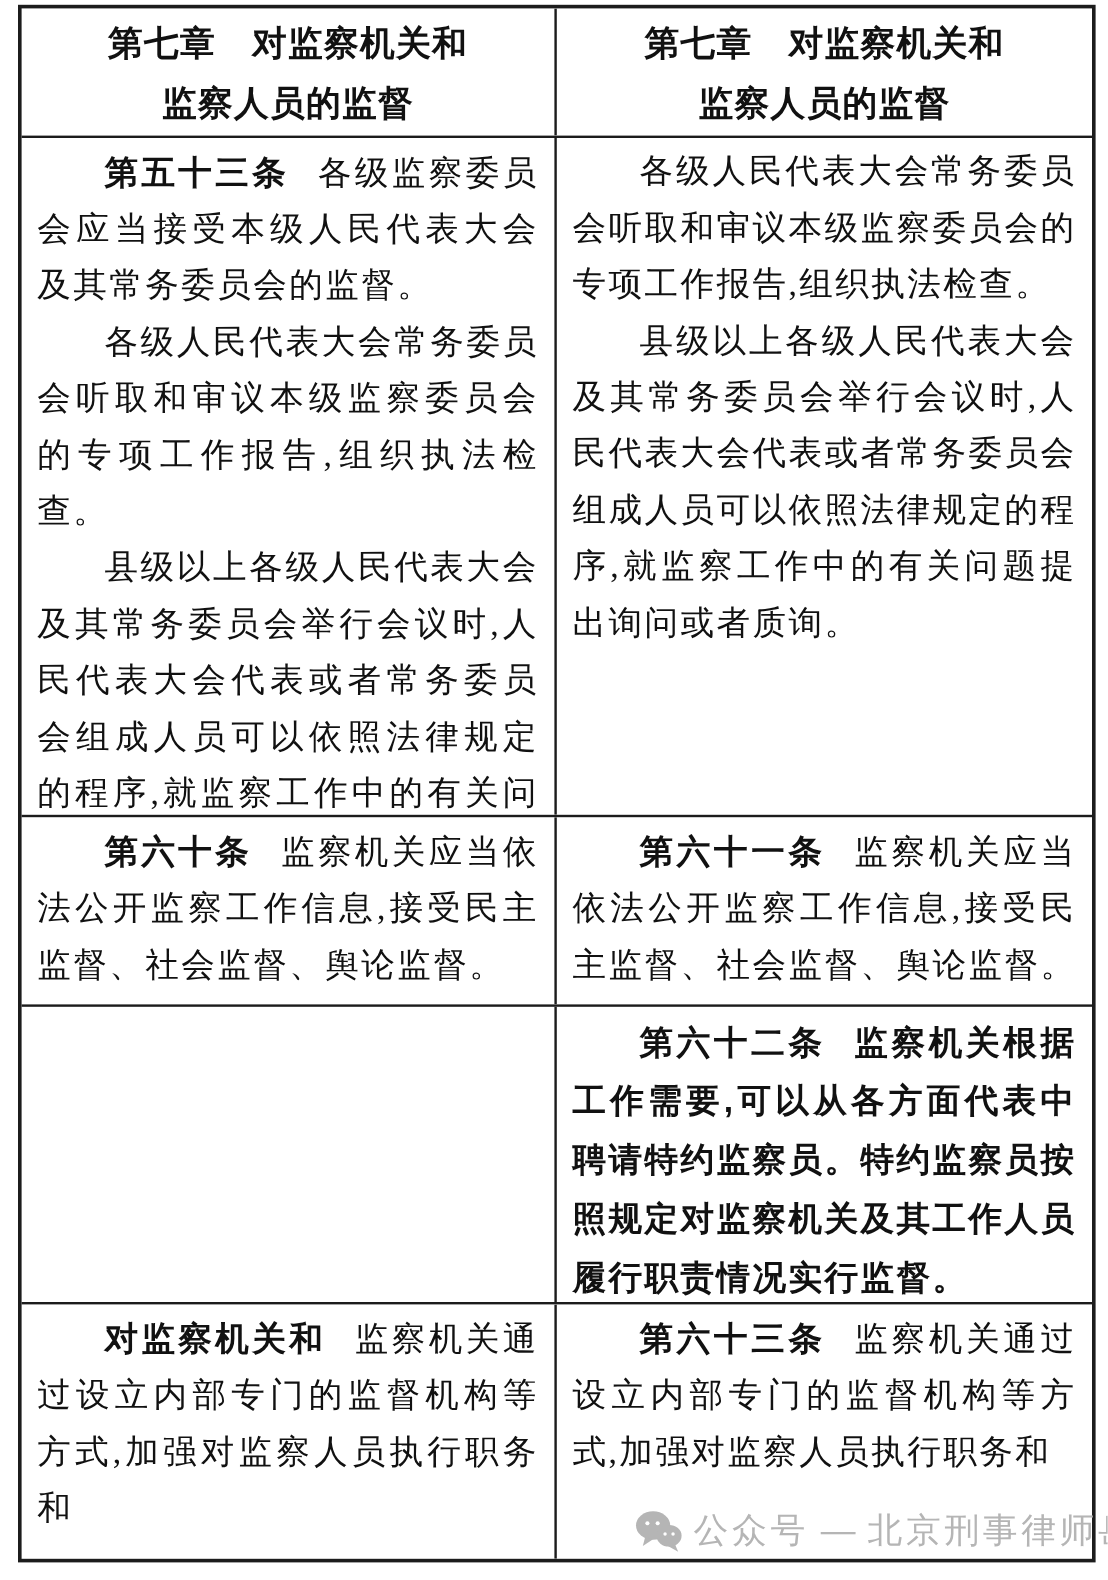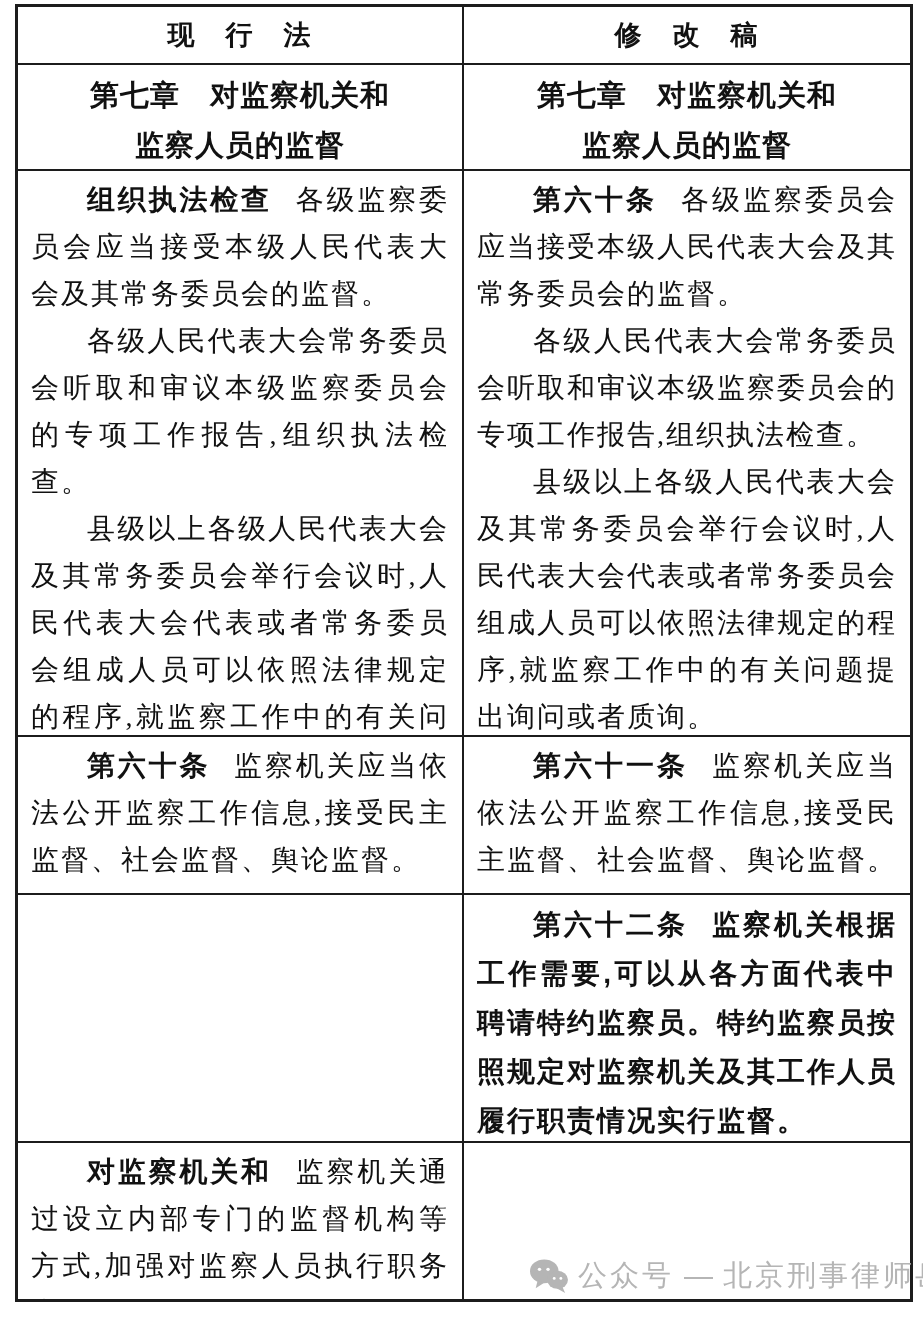--- a/index.html
+++ b/index.html
@@ -88,44 +88,39 @@
     z-index:5;
   }
   .watermark .wm-icon{width:42px;height:38px;margin-right:8px;flex:0 0 auto;}
   .watermark .wm-sep{margin:0 10px;letter-spacing:0;}
 </style>
 </head>
 <body>
 
 <div class="law-table">
 
-  <div class="t-row row-header">
-    <div class="t-cell left">现　行　法</div>
-    <div class="t-cell right">修　改　稿</div>
-  </div>
 
   <div class="t-row row-chapter">
     <div class="t-cell left">
       <p class="chapter-line">第七章　对监察机关和</p>
       <p class="chapter-line">监察人员的监督</p>
     </div>
     <div class="t-cell right">
       <p class="chapter-line">第七章　对监察机关和</p>
       <p class="chapter-line">监察人员的监督</p>
     </div>
   </div>
 
   <div class="t-row row-a">
     <div class="t-cell left">
-      <p class="para"><b class="artnum">组织执法检查</b><span>各级监察委员会应当接受本级人民代表大会及其常务委员会的监督。</span></p>
+      <p class="para"><b class="artnum">第五十三条</b><span>各级监察委员会应当接受本级人民代表大会及其常务委员会的监督。</span></p>
       <p class="para"><span>各级人民代表大会常务委员会听取和审议本级监察委员会的专项工作报告,组织执法检查。</span></p>
       <p class="para"><span>县级以上各级人民代表大会及其常务委员会举行会议时,人民代表大会代表或者常务委员会组成人员可以依照法律规定的程序,就监察工作中的有关问题提出询问或者质询。</span></p>
     </div>
     <div class="t-cell right">
-      <p class="para"><b class="artnum">第六十条</b><span>各级监察委员会应当接受本级人民代表大会及其常务委员会的监督。</span></p>
       <p class="para"><span>各级人民代表大会常务委员会听取和审议本级监察委员会的专项工作报告,组织执法检查。</span></p>
       <p class="para"><span>县级以上各级人民代表大会及其常务委员会举行会议时,人民代表大会代表或者常务委员会组成人员可以依照法律规定的程序,就监察工作中的有关问题提出询问或者质询。</span></p>
     </div>
   </div>
 
   <div class="t-row row-b">
     <div class="t-cell left">
       <p class="para"><b class="artnum">第六十条</b><span>监察机关应当依法公开监察工作信息,接受民主监督、社会监督、舆论监督。</span></p>
     </div>
     <div class="t-cell right">
@@ -137,20 +132,23 @@
     <div class="t-cell left"></div>
     <div class="t-cell right">
       <p class="para bold-para"><b class="artnum">第六十二条</b><span>监察机关根据工作需要,可以从各方面代表中聘请特约监察员。特约监察员按照规定对监察机关及其工作人员履行职责情况实行监督。</span></p>
     </div>
   </div>
 
   <div class="t-row row-d">
     <div class="t-cell left">
       <p class="para"><b class="artnum">对监察机关和</b><span>监察机关通过设立内部专门的监督机构等方式,加强对监察人员执行职务和</span></p>
     </div>
+    <div class="t-cell right">
+      <p class="para"><b class="artnum">第六十三条</b><span>监察机关通过设立内部专门的监督机构等方式,加强对监察人员执行职务和</span></p>
+    </div>
   </div>
 
 </div>
 
 <div class="watermark">
   <svg class="wm-icon" viewBox="0 0 44 40" xmlns="http://www.w3.org/2000/svg">
     <ellipse cx="17" cy="15" rx="15" ry="12.5" fill="#b5b5b5"></ellipse>
     <path d="M10 25 L8 33 L17 27 Z" fill="#b5b5b5"></path>
     <ellipse cx="31" cy="24" rx="11" ry="9.5" fill="#b5b5b5"></ellipse>
     <path d="M36 31 L39 38 L30 33 Z" fill="#b5b5b5"></path>

